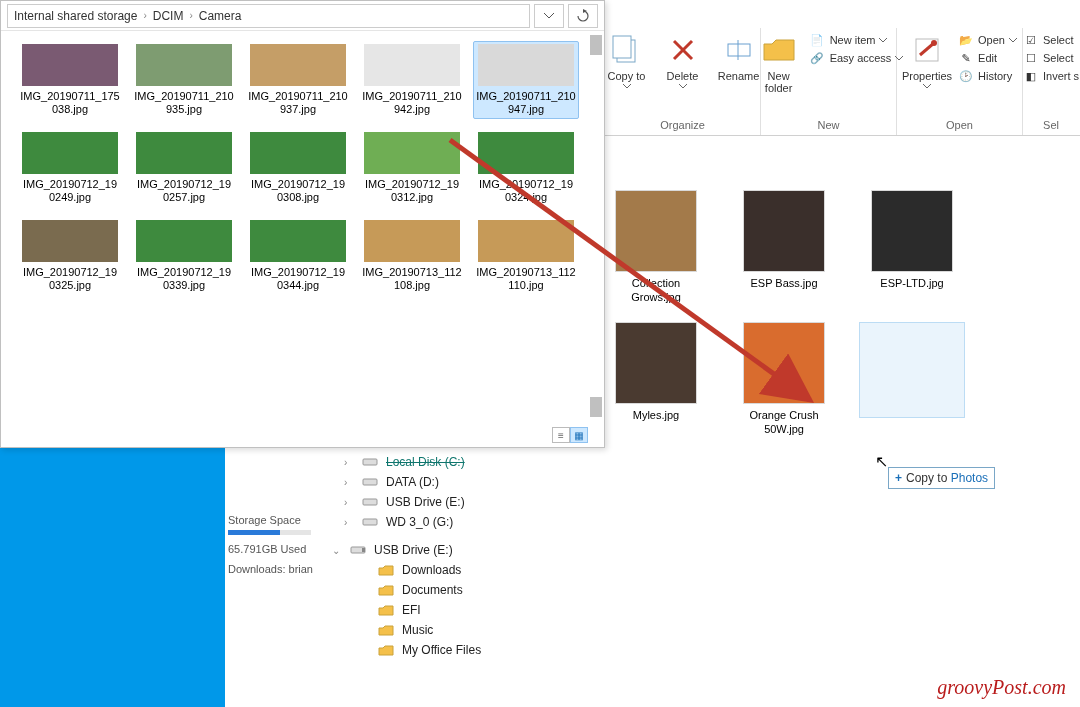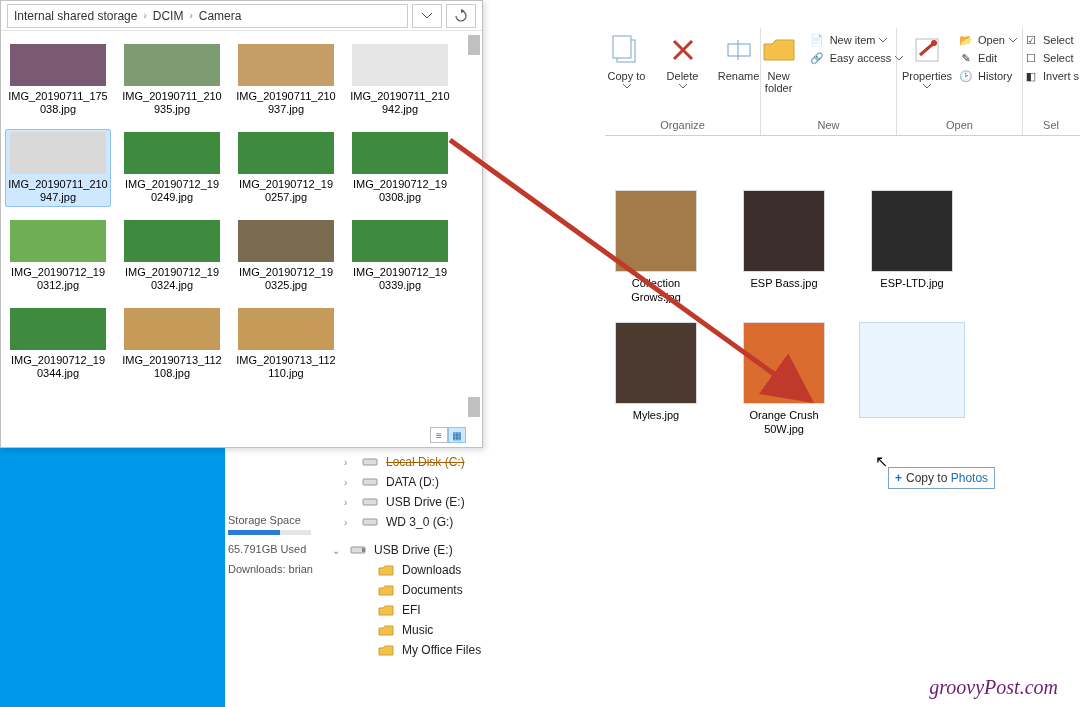--- a/index.html
+++ b/index.html
@@ -1,25 +1,25 @@
 <!DOCTYPE html>
 <html><head>
 <meta charset="utf-8">
 <style>
 * { box-sizing: border-box; margin: 0; padding: 0; font-family: "Segoe UI", Arial, sans-serif; }
 body { width: 1080px; height: 707px; background: #fff; position: relative; overflow: hidden; font-size: 12px; }
 
 
-.phone-window { position: absolute; left: 0; top: 0; width: 483px; height: 448px; background: #fff; border: 1px solid #c0c0c0; box-shadow: 2px 2px 6px rgba(0,0,0,.15); z-index: 10; }
+.phone-window { position: absolute; left: 0; top: 0; width: 605px; height: 448px; background: #fff; border: 1px solid #c0c0c0; box-shadow: 2px 2px 6px rgba(0,0,0,.15); z-index: 10; }
 .phone-bar { display: flex; align-items: center; height: 30px; border-bottom: 1px solid #e5e5e5; padding: 0 6px; gap: 4px; }
 .crumbs { flex: 1; display: flex; align-items: center; height: 24px; border: 1px solid #ccc; padding: 0 6px; gap: 6px; font-size: 12px; color: #333; }
 .crumbs .sep { color: #888; font-size: 10px; }
 .drop-btn, .refresh-btn { width: 30px; height: 24px; border: 1px solid #ccc; display: flex; align-items: center; justify-content: center; color: #555; }
 .searchbox { width: 140px; height: 24px; border: 1px solid #ccc; display: flex; align-items: center; gap: 6px; padding: 0 6px; color: #999; }
-.phone-content { position: relative; height: calc(100% - 30px); overflow: hidden; padding: 10px 4px; }
+.phone-content { position: relative; height: calc(100% - 30px); overflow: hidden; padding: 10px 16px; }
 .phone-grid { display: flex; flex-wrap: wrap; gap: 10px 8px; align-content: flex-start; }
 .pitem { width: 106px; display: flex; flex-direction: column; align-items: center; text-align: center; gap: 4px; border: 1px solid transparent; border-radius: 2px; padding: 2px; }
 .pitem.selected { background: #cde8ff; border-color: #8fc2f0; }
 .pthumb { width: 96px; height: 42px; background: #888; }
 .plabel { font-size: 11px; line-height: 13px; word-break: break-all; }
 .scrollbar-v { position: absolute; right: 2px; top: 4px; width: 12px; height: 20px; background: #c0c0c0; }
 .scrollbar-v2 { position: absolute; right: 2px; bottom: 30px; width: 12px; height: 20px; background: #c0c0c0; }
 .viewbtns { position: absolute; right: 16px; bottom: 4px; display: flex; gap: 0; }
 .viewbtn { width: 18px; height: 16px; border: 1px solid #bbb; display: flex; align-items: center; justify-content: center; font-size: 10px; color: #666; }
 .viewbtn.active { background: #cde8ff; border-color: #8fc2f0; color: #1a6fb8; }
@@ -59,21 +59,21 @@
 
 .navtree { position: absolute; left: 338px; top: 448px; width: 200px; padding: 4px 0; }
 .tree-row { display: flex; align-items: center; gap: 8px; font-size: 12px; color: #222; padding: 3px 2px 3px 20px; }
 .tree-row .exp { width: 10px; margin-left: -14px; color: #888; font-size: 10px; }
 .fico { width: 16px; height: 12px; display: inline-flex; align-items: center; justify-content: center; }
 
 
 .arrow-svg { position: absolute; left: 400px; top: 120px; z-index: 50; pointer-events: none; }
 
 
-.watermark { position: absolute; right: 22px; bottom: 8px; font-family: Georgia, serif; font-style: italic; font-size: 20px; color: #701a75; }
+.watermark { position: absolute; right: 14px; bottom: 8px; font-family: Georgia, serif; font-style: italic; font-size: 20px; color: #b91c1c; }
 
 
 svg { display: block; }
 </style>
 </head>
 <body>
 
 <div class="phone-window">
   <div class="phone-bar">
     <div class="crumbs">
@@ -179,21 +179,21 @@
 </div>
 
 <div class="navtree" id="navtree">
     <div class="tree-row">
       <span class="exp">›</span>
       <span class="fico">
         <svg width="16" height="10">
           <rect x="1" y="2" width="14" height="6" rx="1" fill="#ddd" stroke="#999"></rect>
         </svg>
       </span>
-      <span style="text-decoration:line-through;color:#a16207">Local Disk (C:)</span>
+      <span style="text-decoration:line-through;color:#0f766e">Local Disk (C:)</span>
     </div>
     <div class="tree-row">
       <span class="exp">›</span>
       <span class="fico">
         <svg width="16" height="10">
           <rect x="1" y="2" width="14" height="6" rx="1" fill="#ddd" stroke="#999"></rect>
         </svg>
       </span>
       <span>DATA (D:)</span>
     </div>

